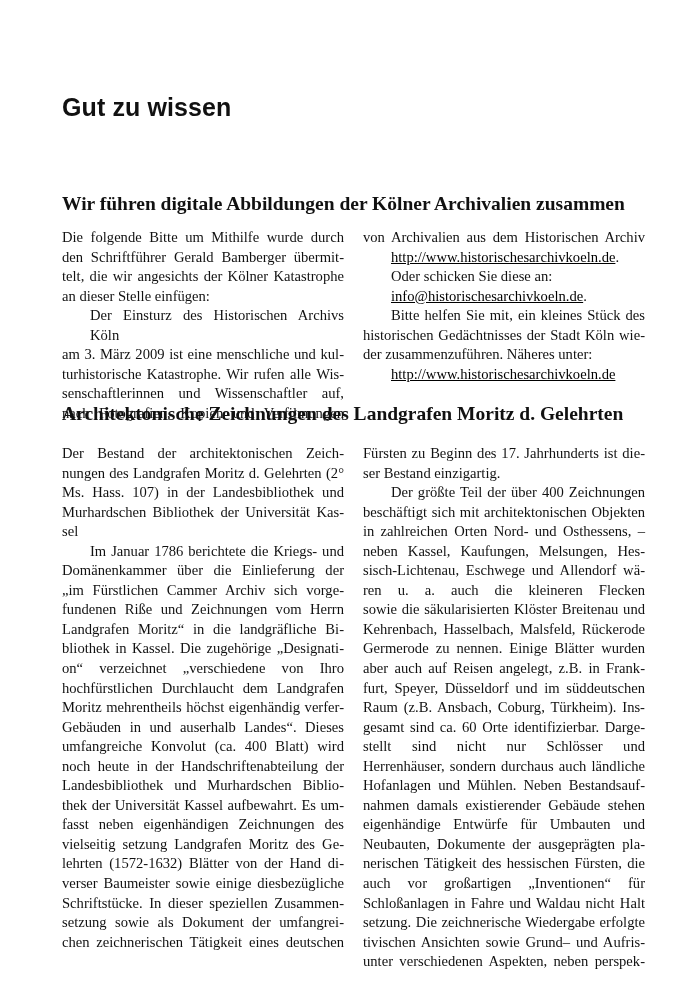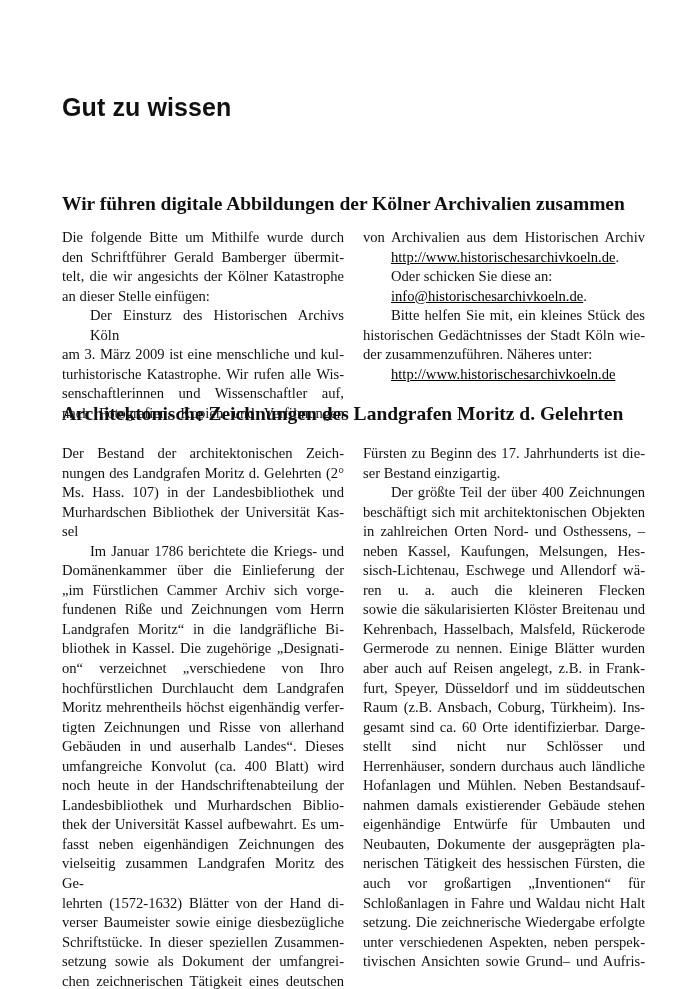--- a/index.html
+++ b/index.html
@@ -67,28 +67,27 @@
     <span class="line last">sel</span>
     <span class="line ind">Im Januar 1786 berichtete die Kriegs- und</span>
     <span class="line">Domänenkammer über die Einlieferung der</span>
     <span class="line">„im Fürstlichen Cammer Archiv sich vorge-</span>
     <span class="line">fundenen Riße und Zeichnungen vom Herrn</span>
     <span class="line">Landgrafen Moritz“ in die landgräfliche Bi-</span>
     <span class="line">bliothek in Kassel. Die zugehörige „Designati-</span>
     <span class="line">on“ verzeichnet „verschiedene von Ihro</span>
     <span class="line">hochfürstlichen Durchlaucht dem Landgrafen</span>
     <span class="line">Moritz mehrentheils höchst eigenhändig verfer-</span>
-    <span class="line">tigten Zeichnungen und Risse von allerhand</span>
     <span class="line">Gebäuden in und auserhalb Landes“. Dieses</span>
     <span class="line">umfangreiche Konvolut (ca. 400 Blatt) wird</span>
     <span class="line">noch heute in der Handschriftenabteilung der</span>
     <span class="line">Landesbibliothek und Murhardschen Biblio-</span>
     <span class="line">thek der Universität Kassel aufbewahrt. Es um-</span>
     <span class="line">fasst neben eigenhändigen Zeichnungen des</span>
-    <span class="line">vielseitig zusammen Landgrafen Moritz des Ge-</span>
+    <span class="line">vielseitig setzung Landgrafen Moritz des Ge-</span>
     <span class="line">lehrten (1572-1632) Blätter von der Hand di-</span>
     <span class="line">verser Baumeister sowie einige diesbezügliche</span>
     <span class="line">Schriftstücke. In dieser speziellen Zusammen-</span>
     <span class="line">setzung sowie als Dokument der umfangrei-</span>
     <span class="line">chen zeichnerischen Tätigkeit eines deutschen</span>
   </div>
 <div class="col right" id="s2-right">
     <span class="line">Fürsten zu Beginn des 17. Jahrhunderts ist die-</span>
     <span class="line last">ser Bestand einzigartig.</span>
     <span class="line ind">Der größte Teil der über 400 Zeichnungen</span>
@@ -107,15 +106,15 @@
     <span class="line">stellt sind nicht nur Schlösser und</span>
     <span class="line">Herrenhäuser, sondern durchaus auch ländliche</span>
     <span class="line">Hofanlagen und Mühlen. Neben Bestandsauf-</span>
     <span class="line">nahmen damals existierender Gebäude stehen</span>
     <span class="line">eigenhändige Entwürfe für Umbauten und</span>
     <span class="line">Neubauten, Dokumente der ausgeprägten pla-</span>
     <span class="line">nerischen Tätigkeit des hessischen Fürsten, die</span>
     <span class="line">auch vor großartigen „Inventionen“ für</span>
     <span class="line">Schloßanlagen in Fahre und Waldau nicht Halt</span>
     <span class="line">setzung. Die zeichnerische Wiedergabe erfolgte</span>
+    <span class="line">tivischen Ansichten sowie Grund– und Aufris-</span>
     <span class="line">unter verschiedenen Aspekten, neben perspek-</span>
-    <span class="line">tivischen Ansichten sowie Grund– und Aufris-</span>
   </div>
 
 </body></html>

